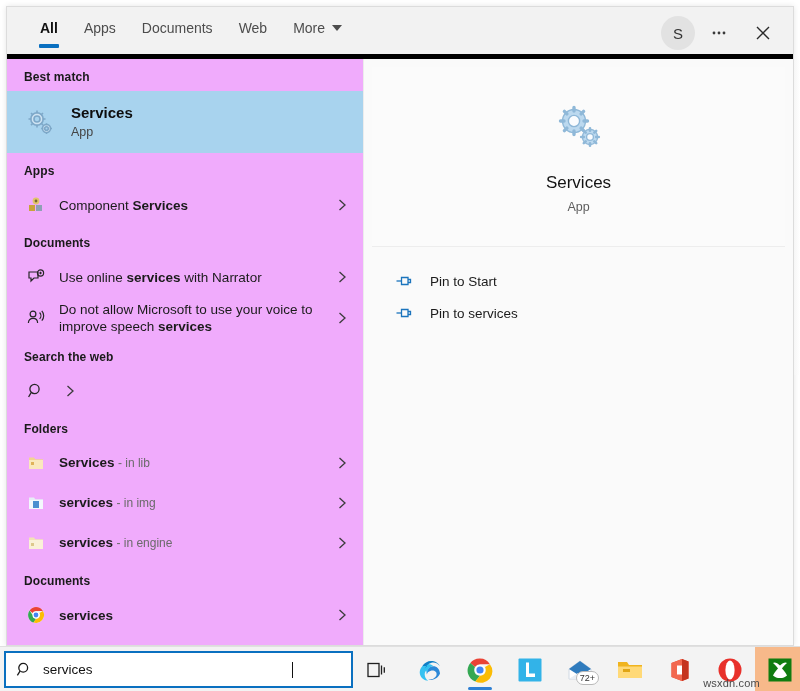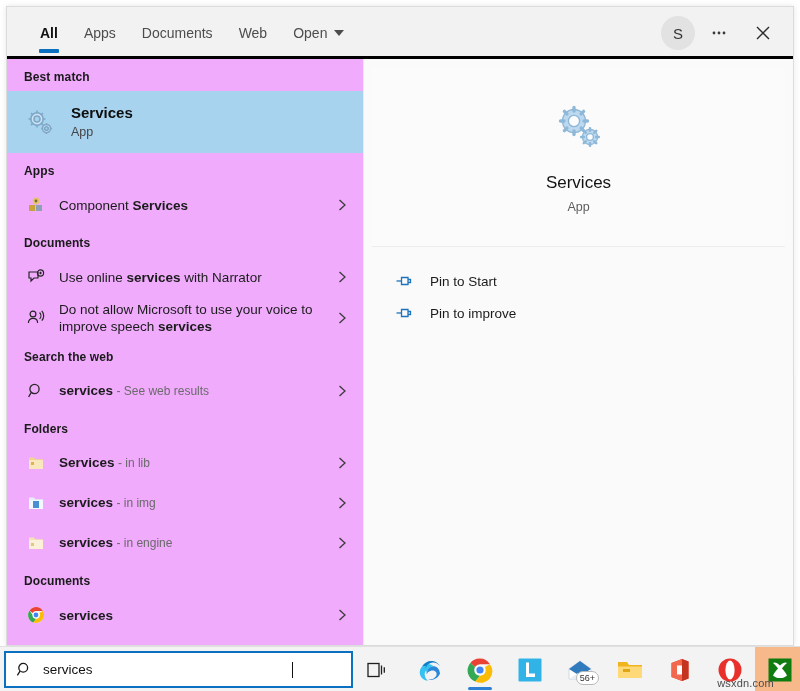--- a/index.html
+++ b/index.html
@@ -17,23 +17,23 @@
     width: 788px; height: 640px;
     background: #f2f2f2;
     border: 1px solid #dcdcdc;
     display: flex; flex-direction: column;
     box-shadow: 0 0 6px rgba(0,0,0,.10);
   }
 
   
   .tabbar {
     height: 52px; background: #f2f2f2;
-    display: flex; align-items: flex-start;
+    display: flex; align-items: flex-end;
     position: relative; flex: none;
-    border-bottom: 3px solid #000000;
+    border-bottom: 5px solid #000000;
   }
   .tabs { display: flex; align-items: center; padding-left: 20px; height: 52px; }
   .tab {
     position: relative; height: 52px; display: flex; align-items: center;
     padding: 0 13px; font-size: 14px; color: #4d4d4d; cursor: default;
     white-space: nowrap;
   }
   .tab.active { color: #111; font-weight: bold; }
   .tab.active::after {
     content: ""; position: absolute; left: 12px; right: 12px; bottom: 6px;
@@ -154,21 +154,21 @@
     content:""; position: absolute; bottom: 2px; left: 13px; width: 24px;
     height: 3px; background: #2d7fd3; border-radius: 2px;
   }
   .tb-item.highlight { background: #f7b98a; }
   .badge {
     position: absolute; right: 6px; bottom: 7px; background: #fff;
     border: 1px solid #b9b9b9; border-radius: 9px; font-size: 9px;
     color: #333; padding: 0 3px; line-height: 13px; height: 14px;
   }
   .watermark {
-    position: absolute; right: 26px; bottom: 2px; font-size: 11px;
+    position: absolute; right: 40px; bottom: 2px; font-size: 11px;
     color: #4a4a4a; letter-spacing: .2px;
   }
   .edge-sliver {
     position: absolute; right: 0; top: 55px; width: 6px; height: 320px;
     background: linear-gradient(to right,#f6f6f6,#ffffff);
   }
 </style>
 </head>
 <body>
 
@@ -184,21 +184,21 @@
         <div class="tab">
           <span>Apps</span>
         </div>
         <div class="tab">
           <span>Documents</span>
         </div>
         <div class="tab">
           <span>Web</span>
         </div>
         <div class="tab">
-          <span>Open</span>
+          <span>More</span>
           <span class="caret"></span>
         </div>
       </div>
       <div class="tabbar-right">
         <div class="avatar">
           <span>S</span>
         </div>
         <div class="iconbtn">
           <svg width="20" height="20" viewBox="0 0 20 20">
             <circle cx="5" cy="10" r="1.4" fill="#3a3a3a"></circle>
@@ -294,23 +294,20 @@
           </div>
         </div>
 
         <div class="group-head">Search the web</div>
         <div class="row">
           <div class="ico">
             <svg width="18" height="18" viewBox="0 0 18 18" fill="none" stroke="#262626" stroke-width="1.3">
               <circle cx="7.5" cy="7" r="4.6"></circle>
                 <path d="M4.1 10.6L1.6 15"></path>
             </svg>
-          </div>
-          <div class="txt">
-            <b>services</b><span class="sub"> - See web results</span>
           </div>
           <div class="chev">
             <svg width="12" height="14" viewBox="0 0 12 14">
                 <path d="M3.5 2 L9 7 L3.5 12" stroke="#3b3b3b" stroke-width="1.3" fill="none"></path>
               </svg>
           </div>
         </div>
 
         <div class="group-head">Folders</div>
         <div class="row">
@@ -426,21 +423,21 @@
             <span>Pin to Start</span>
           </div>
           <div class="action">
             <span class="aico">
               <svg width="17" height="16" viewBox="0 0 17 16" fill="none" stroke="#1b74bd" stroke-width="1.3">
                 <path d="M1.5 8h5"></path>
                   <path d="M6.5 4.5h6.5v7H6.5z"></path>
                 <path d="M13 6.5h2.5v3H13"></path>
               </svg>
             </span>
-            <span>Pin to improve</span>
+            <span>Pin to services</span>
           </div>
         </div>
       </div>
 
     </div>
   </div>
 
   <div class="edge-sliver"></div>
 
   <div class="taskbar">
@@ -490,21 +487,21 @@
           <path d="M9 5.5h3v11h6v3.5H9z" fill="#ffffff"></path>
         </svg>
       </div>
 
       <div class="tb-item">
         <svg width="28" height="26" viewBox="0 0 28 26">
           <path d="M3 12L14 4l11 8v10H3z" fill="#ffffff" stroke="#cfd8e3" stroke-width="1"></path>
           <path d="M3 12L14 4l11 8-11 7z" fill="#2f7bbd"></path>
           <path d="M3 22l9-6 2 1.3L16 16l9 6z" fill="#e9eef4"></path>
         </svg>
-        <span class="badge">56+</span>
+        <span class="badge">72+</span>
       </div>
 
       <div class="tb-item">
         <svg width="28" height="24" viewBox="0 0 28 24">
           <path d="M2 4h9l2 3h13v13H2z" fill="#f0b41e"></path>
           <path d="M2 8.5h24V20H2z" fill="#ffd977"></path>
           <path d="M7 11h7v3H7z" fill="#e0a514"></path>
         </svg>
       </div>
 

